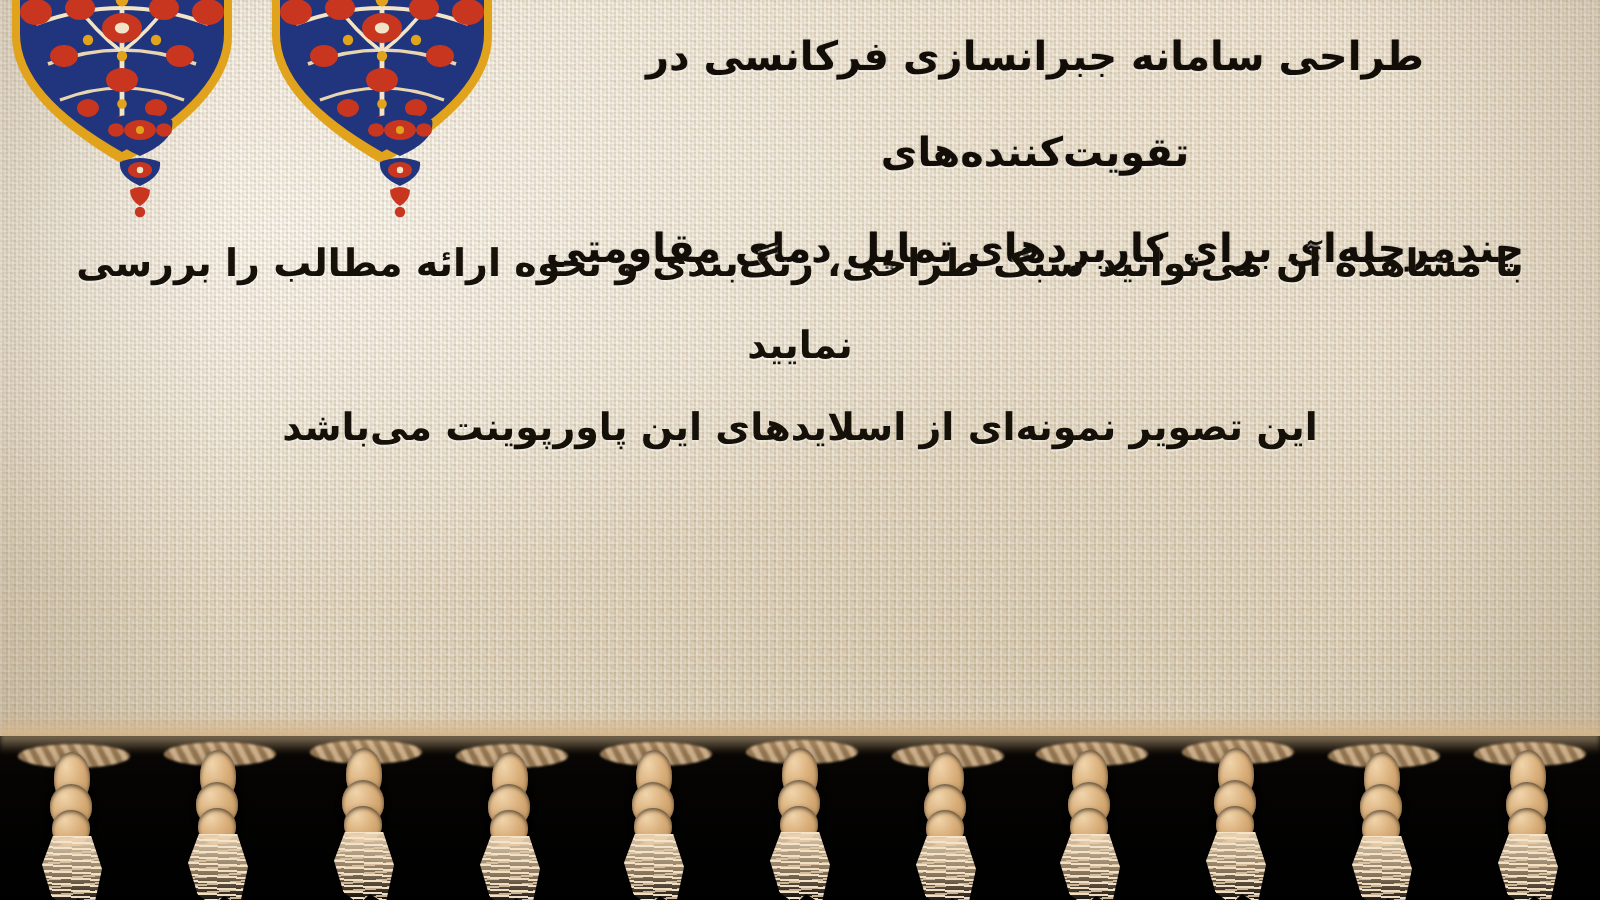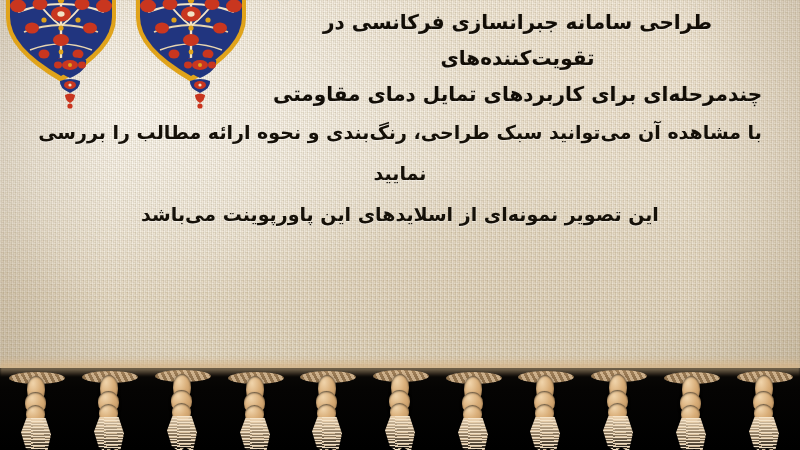--- a/index.html
+++ b/index.html
@@ -114,21 +114,21 @@
   .pendant{position:absolute;}
 
   
   .text-layer{position:absolute;left:0;top:0;width:800px;height:380px;}
   .title-block{
     position:absolute;right:10px;top:4px;width:545px;
     text-align:center;
   }
   .title-line{
     color:#120d06;
-    font-size:20px;line-height:36px;font-weight:700;
+    font-size:20px;line-height:48px;font-weight:700;
     direction:rtl;unicode-bidi:isolate;
     text-shadow:0 1px 0 rgba(255,255,255,.45), 0 0 1px rgba(0,0,0,.25);
     letter-spacing:0px;
   }
   .body-block{
     position:absolute;right:14px;top:112px;width:772px;text-align:center;
   }
   .body-line{
     color:#151008;
     font-size:19px;line-height:41px;font-weight:600;

